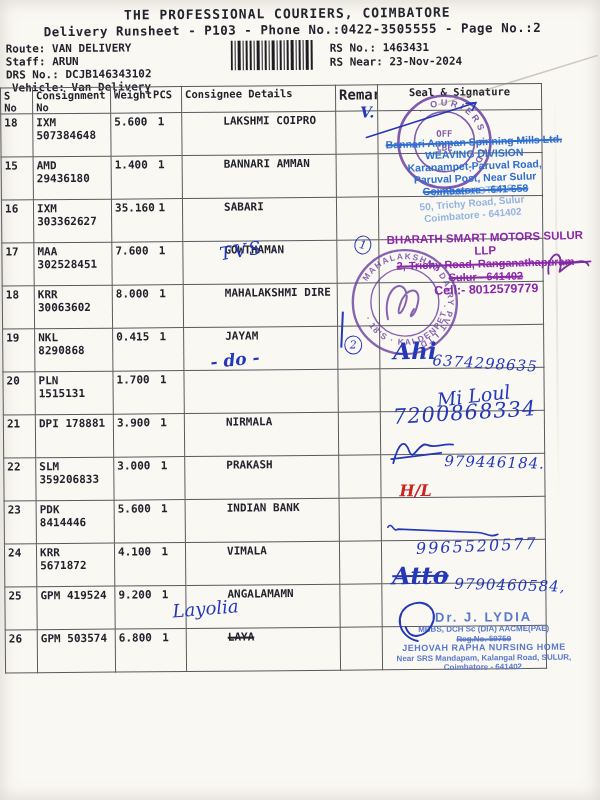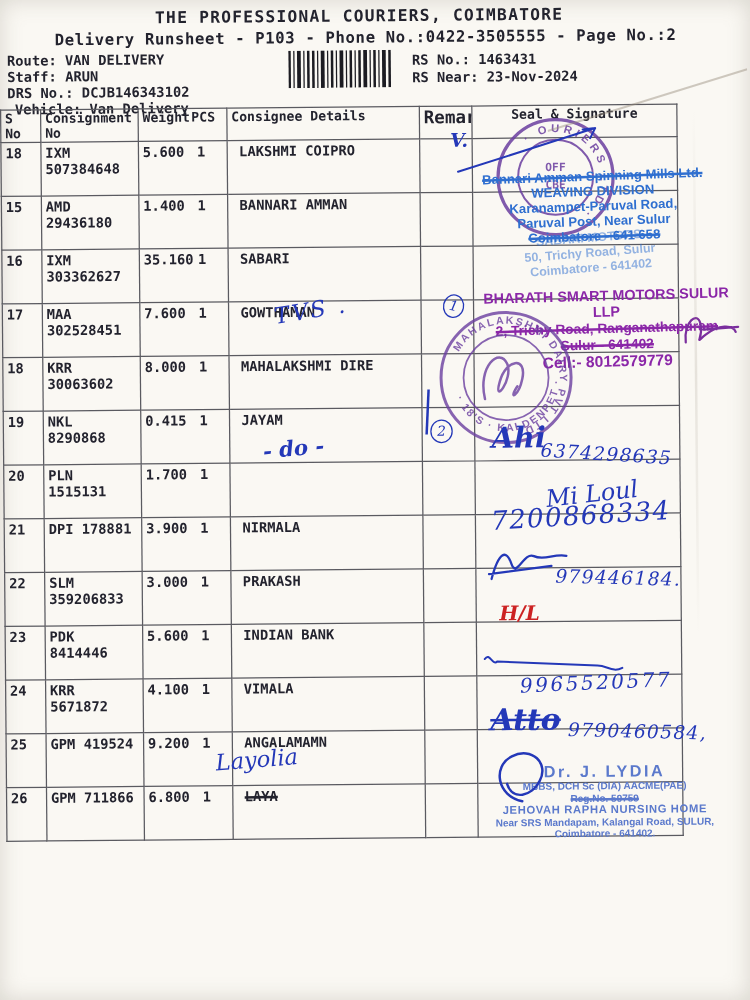--- a/index.html
+++ b/index.html
@@ -15,21 +15,21 @@
   .meta-right{position:absolute;left:332px;top:42px;font-size:11px;line-height:14px;}
   .barcode{position:absolute;left:233px;top:40px;}
   table.runsheet{position:absolute;left:2px;top:85px;width:541px;border-collapse:collapse;table-layout:fixed;}
   table.runsheet th, table.runsheet td{border:1px solid #5a5a60;padding:0 3px;vertical-align:top;
        font-size:11px;font-weight:700;color:#23232e;overflow:hidden;}
   table.runsheet th{height:14px;font-size:10.5px;text-align:left;padding-top:1px;}
   table.runsheet td{height:40px;padding-top:2px;}
   .c-sno{width:32px;} .c-con{width:78px;} .c-wt{width:71px;} .c-cons{width:154px;}
   .c-rem{width:42px;} .c-seal{width:164px;}
   .wtcell{display:flex;justify-content:space-between;padding-right:14px;}
-  .consname{padding-left:6px;display:inline-block;}
+  .consname{padding-left:6px;display:inline-block;margin-left:32px;}
   .struck{text-decoration:line-through;text-decoration-thickness:2px;}
   .hdr-seal{text-align:center !important;}
   
   .ov{position:absolute;}
   .hand{font-family:"DejaVu Serif", serif;font-style:italic;color:#2438b8;}
   .stamp-blue{color:#2f6fd0;font-family:"Liberation Sans", sans-serif;font-weight:700;text-align:center;}
   .stamp-violet{color:#8b27a8;font-family:"Liberation Sans", sans-serif;font-weight:700;text-align:center;}
   .stamp-lydia{color:#5b79cc;font-family:"Liberation Sans", sans-serif;font-weight:700;text-align:center;}
   .st-strike{text-decoration:line-through;text-decoration-thickness:1.5px;}
   .circ-mark{border:1.6px solid #2438b8;border-radius:50%;display:flex;align-items:center;justify-content:center;
@@ -272,21 +272,21 @@
               <span>1</span>
             </span>
           </td>
       <td><span class="consname">ANGALAMAMN</span></td>
       <td></td>
       <td></td>
     </tr>
 
     <tr>
       <td><span>26</span></td>
-      <td><span>GPM 711866</span></td>
+      <td><span>GPM 503574</span></td>
       <td>
             <span class="wtcell">
               <span>6.800</span>
               <span>1</span>
             </span>
           </td>
       <td><span class="consname struck">LAYA</span></td>
       <td></td>
       <td></td>
     </tr>

